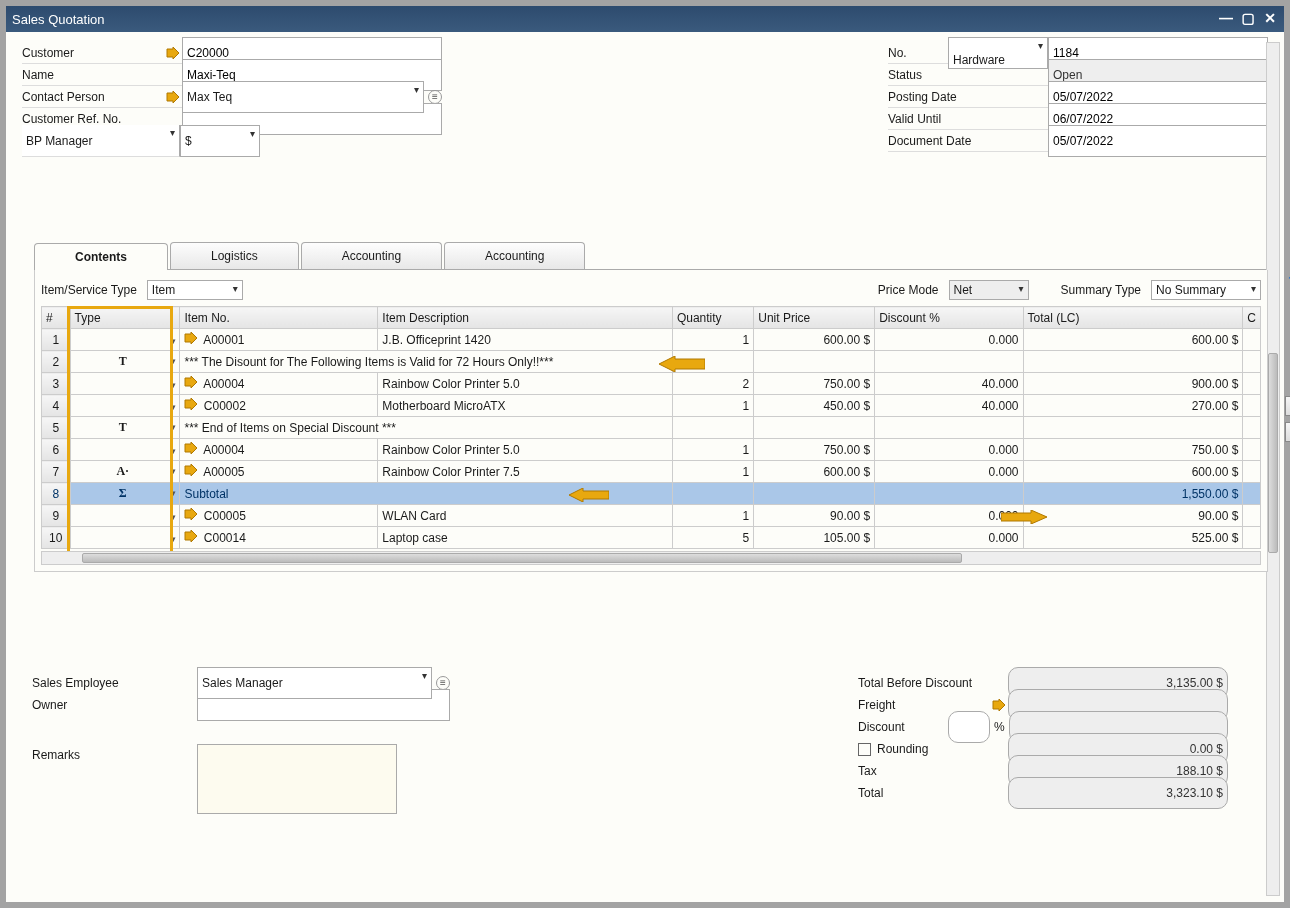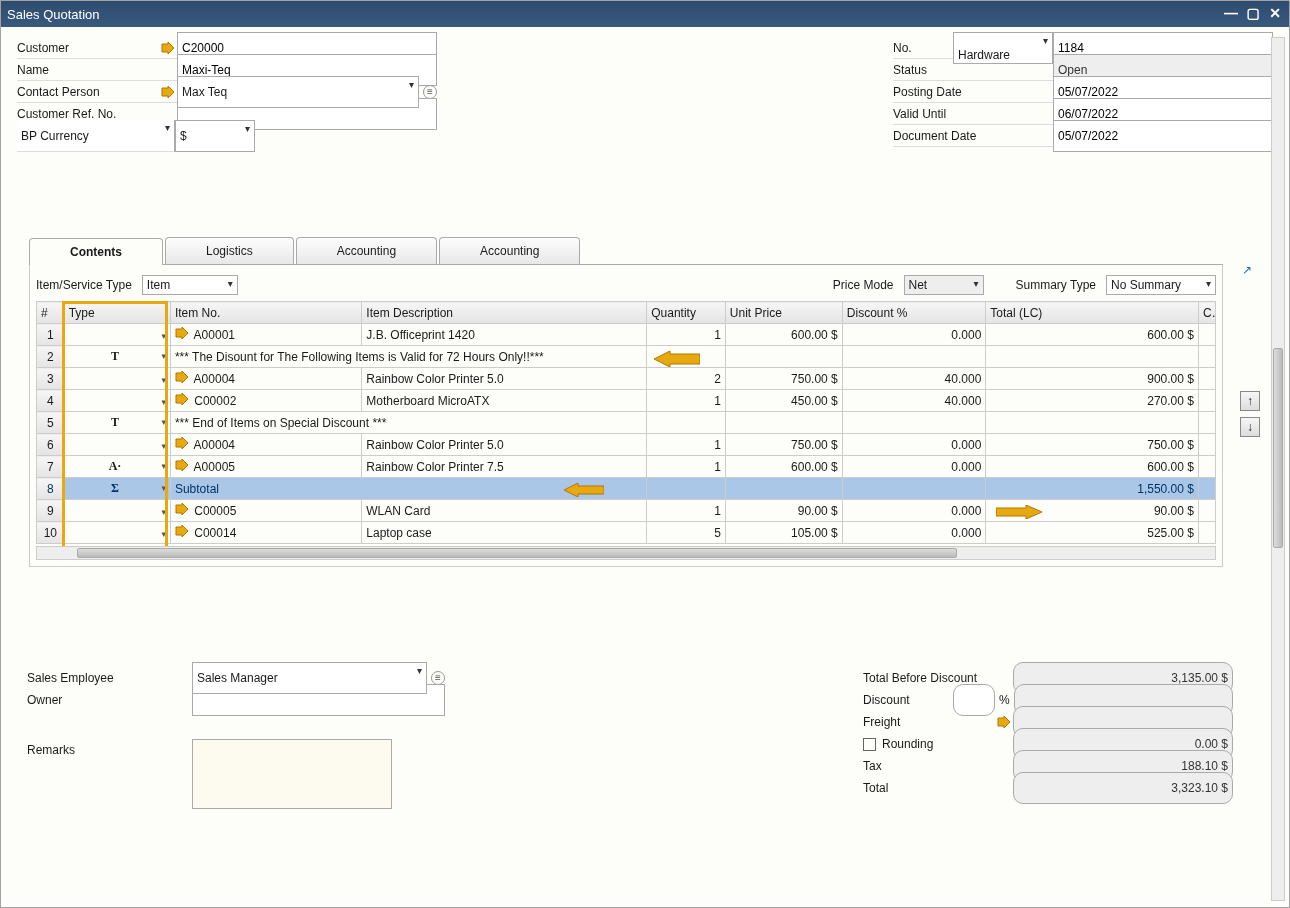--- a/index.html
+++ b/index.html
@@ -10,21 +10,21 @@
     background: #fdfdf9;
     color: #1a1a1a;
     width: 1290px;
     height: 908px;
     overflow: hidden;
   }
   .window {
     width: 1290px;
     height: 908px;
     background: #fdfdf9;
-    border: 1px solid #a3a3a3;
+    border: 6px solid #a3a3a3;
     position: relative;
   }
   .titlebar {
     height: 26px;
     background: linear-gradient(to bottom, #2d4b6e, #3a5a7d);
     color: #fff;
     display: flex;
     align-items: center;
     padding: 0 6px;
     font-size: 13px;
@@ -95,21 +95,20 @@
     line-height:12px;
     font-size:10px;
     color:#555;
     margin-left:4px;
   }
 
   
   .tabs {
     margin-top: 90px;
     margin-left: 12px;
-    margin-right: 50px;
   }
   .tabbar {
     display: flex;
     gap: 0;
     border-bottom: 1px solid #aaa;
   }
   .tab {
     border: 1px solid #aaa;
     border-bottom: none;
     padding: 6px 40px;
@@ -344,21 +343,21 @@
               <span>Max Teq</span>
             </div>
           <span class="circ">≡</span>
         </div>
         <div class="fld">
           <span class="fld-label">Customer Ref. No.</span>
           <input class="fld-input" value="" style="">
         </div>
         <div class="fld">
           <div class="fld-input drop" style="width:158px;flex:none;display:flex;align-items:center;border-left:none;border-bottom:1px solid #ddd;border-top:none;">
-              <span>BP Currency</span>
+              <span>BP Manager</span>
             </div>
           <div class="fld-input drop" style="width:80px;flex:none;display:flex;align-items:center">
               <span>$</span>
             </div>
         </div>
       </div>
 
       <div class="hdr-right">
         <div class="fld">
           <span class="fld-label" style="width:60px">No.</span>
@@ -624,37 +623,37 @@
           <textarea style=""></textarea>
         </div>
       </div>
 
       <div class="footer-right totals">
         <div class="fld">
           <span class="fld-label">Total Before Discount</span>
           <input class="fld-input ro" readonly="" value="3,135.00 $" style="">
         </div>
         <div class="fld">
-          <span class="fld-label" style="width:90px">Discount</span>
-          <input class="fld-input" style="width: 42px; flex: 0 0 auto;" value="">
-          <span style="padding:0 4px">%</span>
-          <input class="fld-input ro" readonly="" value="" style="">
-        </div>
-        <div class="fld">
           <span class="fld-label">
               <span>Freight</span>
               <span class="arrow-ico" style="margin-left:auto">
                 <svg width="14" height="12">
                   <polygon points="1,2 7,2 7,0 13,6 7,12 7,10 1,10" fill="#e8a80f" stroke="#b07800"></polygon>
                 </svg>
               </span>
             </span>
           <input class="fld-input ro" readonly="" value="" style="">
         </div>
         <div class="fld">
+          <span class="fld-label" style="width:90px">Discount</span>
+          <input class="fld-input" style="width: 42px; flex: 0 0 auto;" value="">
+          <span style="padding:0 4px">%</span>
+          <input class="fld-input ro" readonly="" value="" style="">
+        </div>
+        <div class="fld">
           <span class="fld-label">
               <span class="chk"></span>
               <span>Rounding</span>
             </span>
           <input class="fld-input ro" readonly="" value="0.00 $" style="">
         </div>
         <div class="fld">
           <span class="fld-label">Tax</span>
           <input class="fld-input ro" readonly="" value="188.10 $" style="">
         </div>

